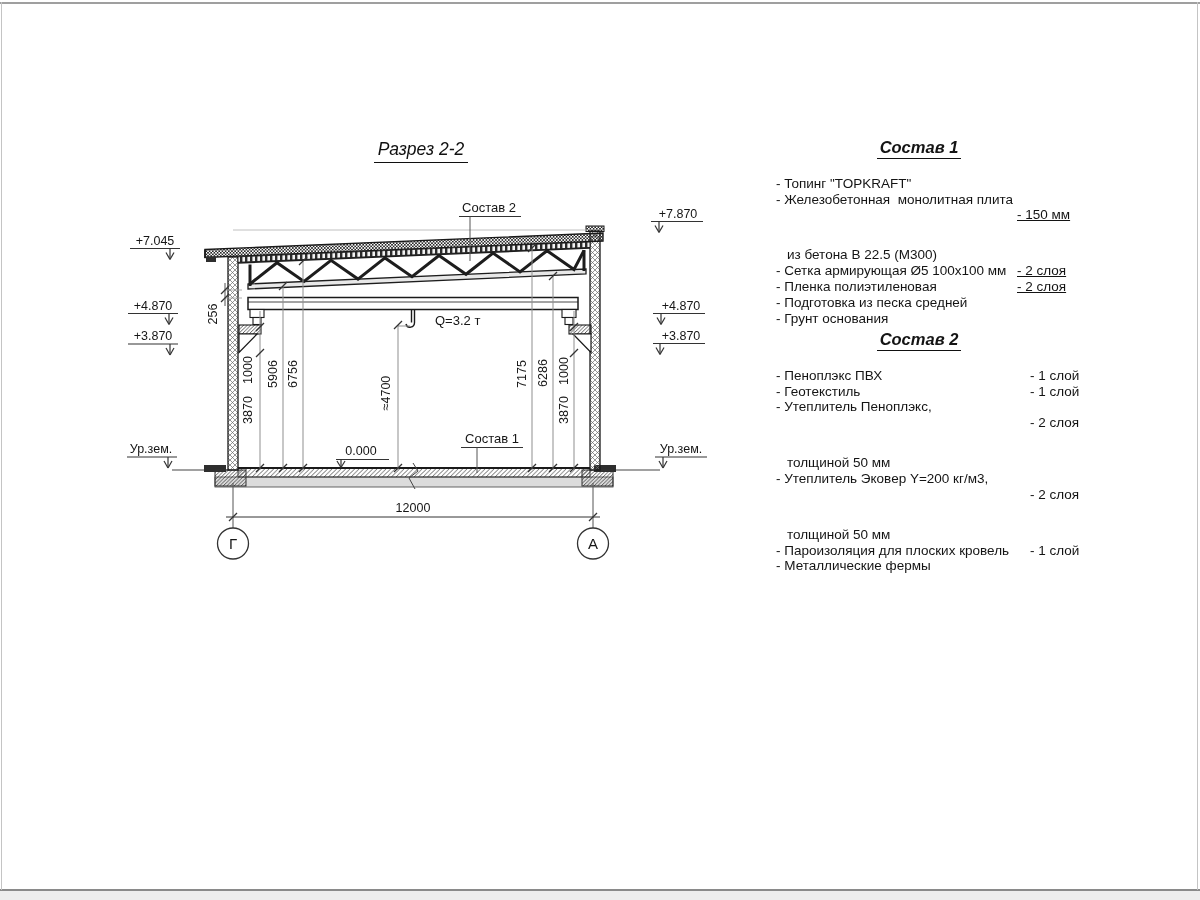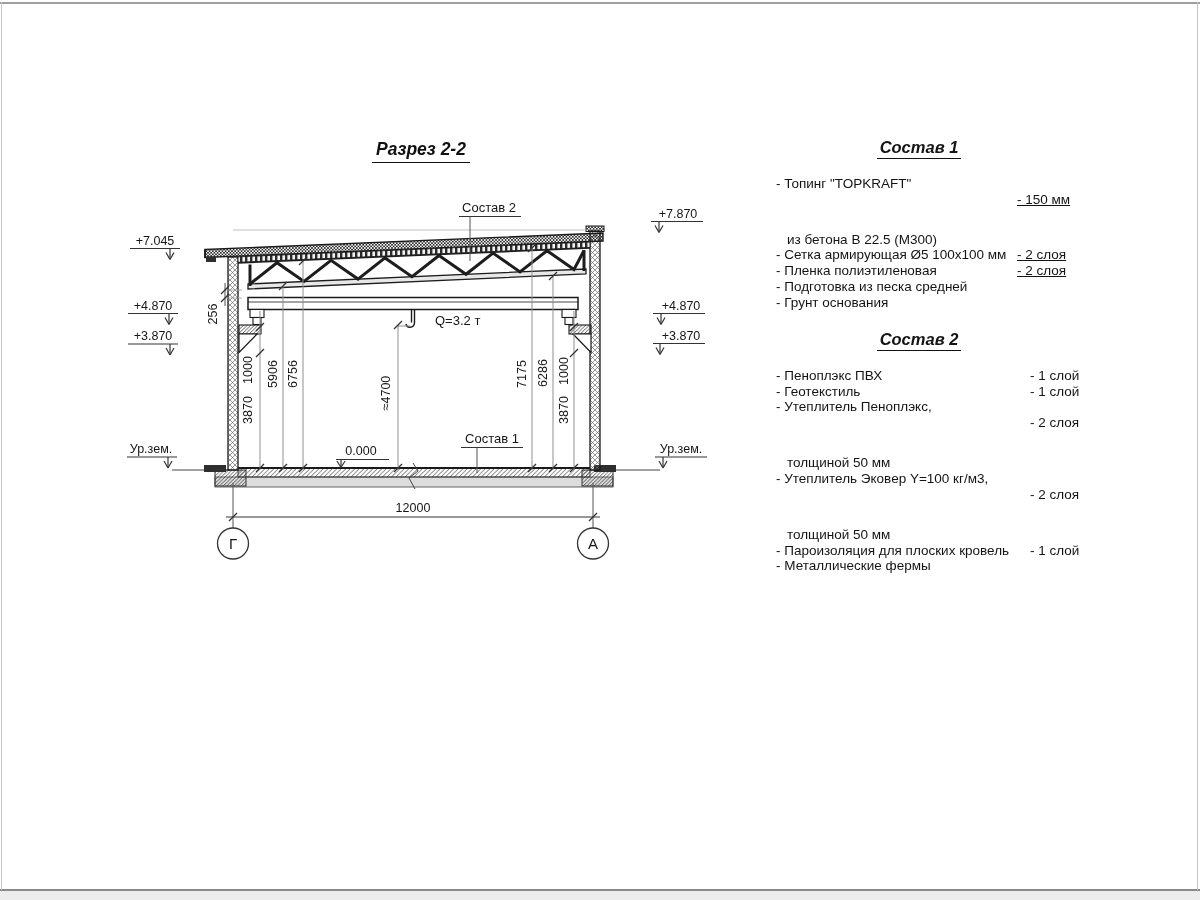--- a/index.html
+++ b/index.html
@@ -8,21 +8,21 @@
     font-family:"Liberation Sans",sans-serif;color:#111;overflow:hidden;
   }
   .frame-top{position:absolute;left:0;top:2px;width:1200px;height:2px;background:#9f9f9f;}
   .frame-bottom{position:absolute;left:0;top:889px;width:1200px;height:2px;background:#8a8a8a;}
   .frame-bottom-strip{position:absolute;left:0;top:891px;width:1200px;height:9px;background:#ededed;}
   .frame-left{position:absolute;left:1px;top:2px;width:1px;height:888px;background:#c4c4c4;}
   .frame-right{position:absolute;left:1197px;top:2px;width:1px;height:888px;background:#c4c4c4;}
 
   .drawing-title{
     position:absolute;left:348px;top:139px;width:146px;text-align:center;
-    font-size:17.5px;font-style:italic;font-weight:bold;color:#101010;
+    font-size:17.5px;font-style:italic;font-weight:normal;color:#101010;
   }
   .drawing-title .u{display:inline-block;border-bottom:1.6px solid #101010;padding:0 4px 2px;}
 
   .spec{position:absolute;width:314px;font-size:13.5px;line-height:15.8px;color:#141414;}
   #spec1{left:776px;top:140px;}
   #spec2{left:776px;top:332px;}
   .spec-head-wrap{padding-right:28px;margin-bottom:17px;text-align:center;}
   .spec-head{display:inline-block;font-size:16.5px;font-style:italic;font-weight:600;
     border-bottom:1.5px solid #111;padding:0 3px 2px;}
   .spec .row{display:flex;}
@@ -276,20 +276,24 @@
 </svg>
 
 <div class="spec" id="spec1">
   <div class="spec-head-wrap">
     <span class="spec-head">Состав 1</span>
   </div>
   <div class="row">
       <span class="t">- Топинг "TOPKRAFT"</span>
       <span class="v"></span>
     </div>
+  <div class="row">
+      <span class="t">- Железобетонная  монолитная плита</span>
+      <span class="v"></span>
+    </div>
   <div class="row indent">
       <span class="t">из бетона В 22.5 (М300)</span>
       <span class="v">- 150 мм</span>
     </div>
   <div class="row">
       <span class="t">- Сетка армирующая Ø5 100х100 мм</span>
       <span class="v">- 2 слоя</span>
     </div>
   <div class="row">
       <span class="t">- Пленка полиэтиленовая</span>
@@ -319,21 +323,21 @@
     </div>
   <div class="row">
       <span class="t">- Утеплитель Пеноплэкс,</span>
       <span class="v"></span>
     </div>
   <div class="row indent">
       <span class="t">толщиной 50 мм</span>
       <span class="v">- 2 слоя</span>
     </div>
   <div class="row">
-      <span class="t">- Утеплитель Эковер Y=100 кг/м3,</span>
+      <span class="t">- Утеплитель Эковер Y=200 кг/м3,</span>
       <span class="v"></span>
     </div>
   <div class="row indent">
       <span class="t">толщиной 50 мм</span>
       <span class="v">- 2 слоя</span>
     </div>
   <div class="row">
       <span class="t">- Пароизоляция для плоских кровель</span>
       <span class="v">- 1 слой</span>
     </div>

